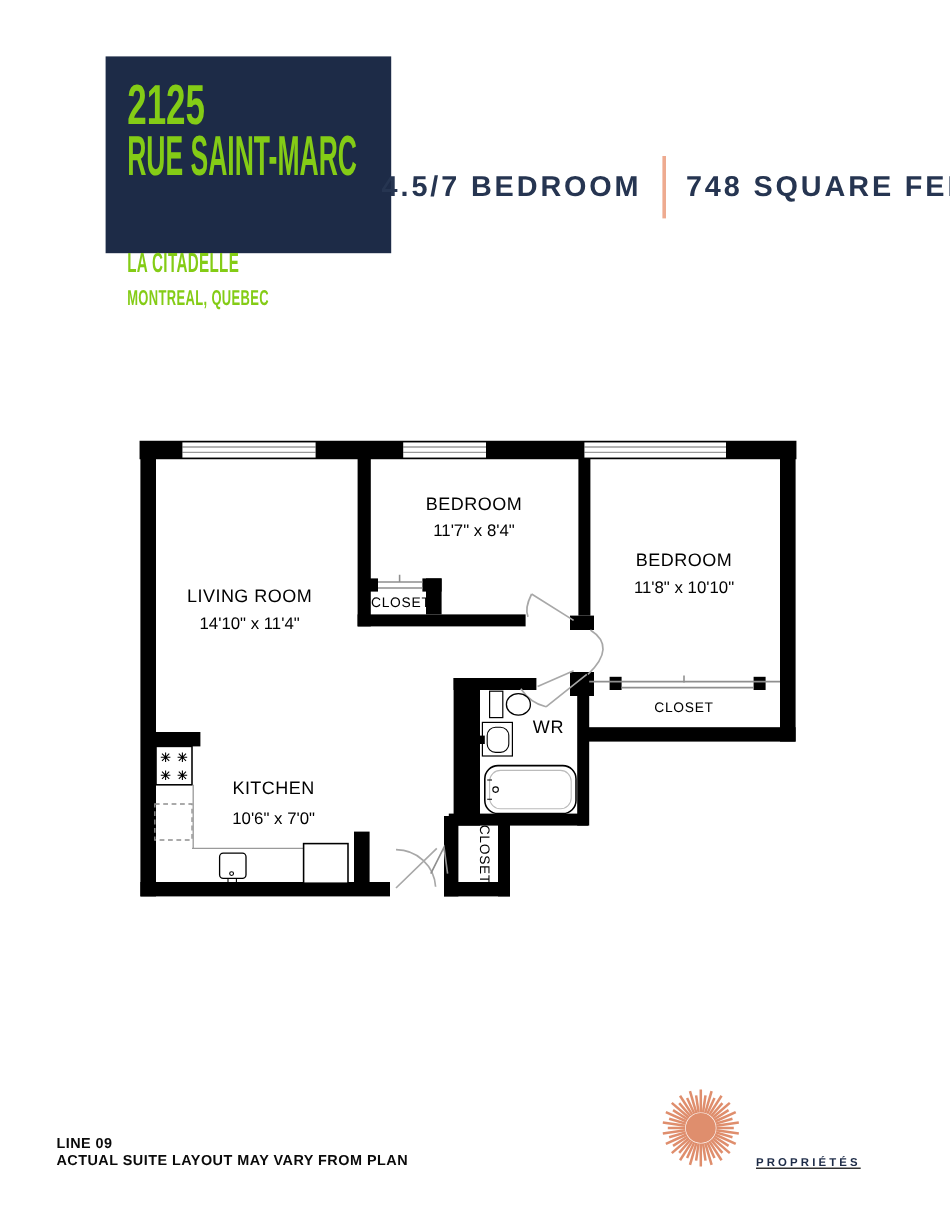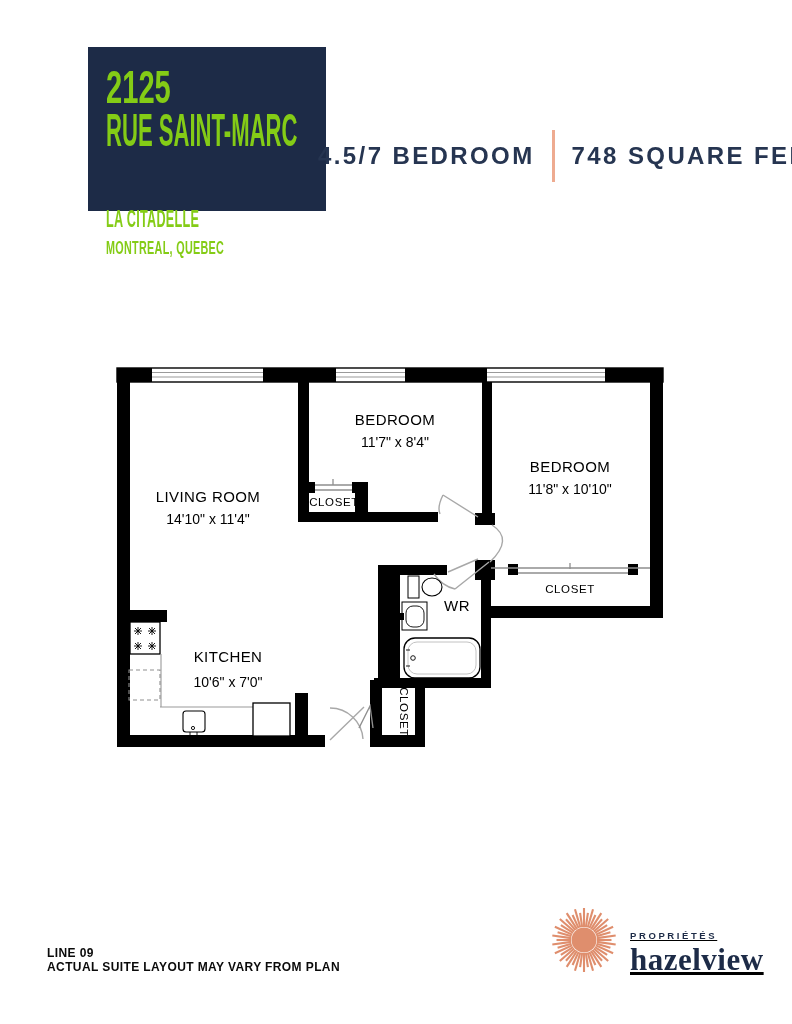--- a/index.html
+++ b/index.html
@@ -213,15 +213,14 @@
         <line x1="8.51" y1="-9.82" x2="18.01" y2="-20.78" stroke="#df8e6d" stroke-width="2.1"></line>
         <line x1="9.82" y1="-8.51" x2="24.18" y2="-20.96" stroke="#df8e6d" stroke-width="2.1"></line>
         <line x1="10.94" y1="-7.03" x2="23.13" y2="-14.87" stroke="#df8e6d" stroke-width="2.1"></line>
         <line x1="11.83" y1="-5.40" x2="29.11" y2="-13.29" stroke="#df8e6d" stroke-width="2.1"></line>
         <line x1="12.47" y1="-3.66" x2="26.39" y2="-7.75" stroke="#df8e6d" stroke-width="2.1"></line>
         <line x1="12.87" y1="-1.85" x2="31.67" y2="-4.55" stroke="#df8e6d" stroke-width="2.1"></line>
       </g>
   </svg>
   <div class="logo-words">
     <div class="logo-tagline">PROPRIÉTÉS</div>
-    <div class="logo-brand">hazelview</div>
   </div>
 </div>
 
 </body></html>

